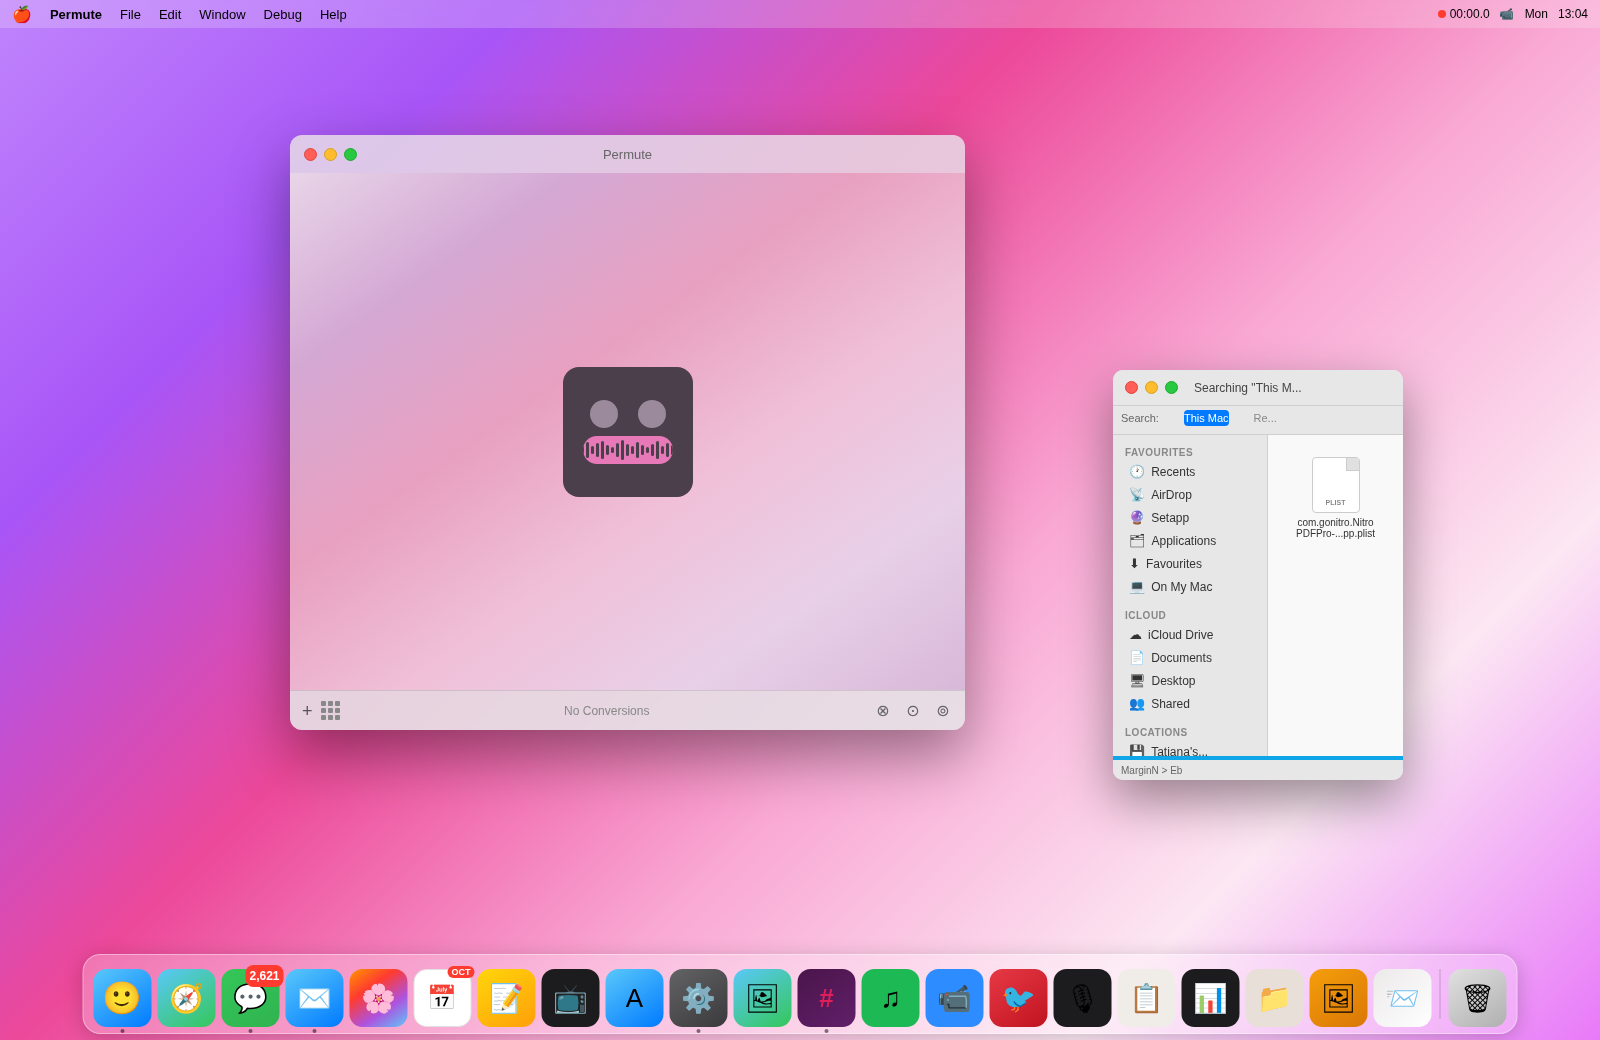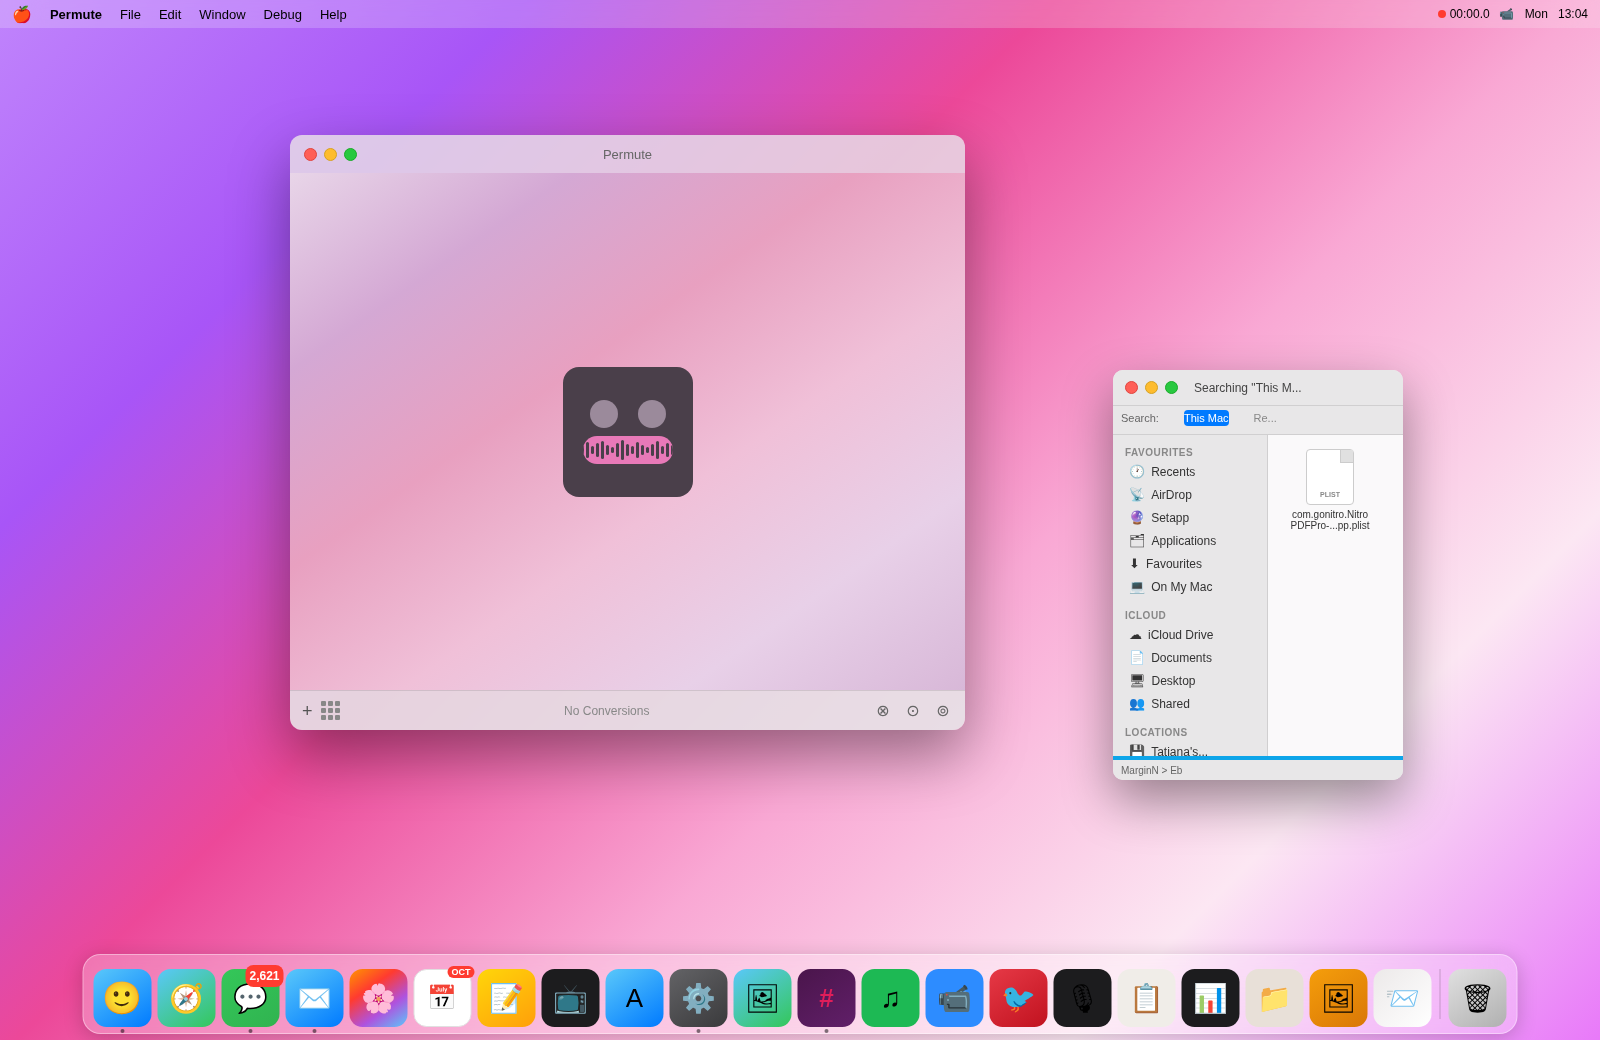--- a/index.html
+++ b/index.html
@@ -281,21 +281,21 @@
       border-radius: 4px;
       margin: 0 4px;
     }
     .finder-sidebar-icon {
       font-size: 13px;
       flex-shrink: 0;
     }
     .finder-main {
       flex: 1;
       background: #faf9fa;
-      padding: 8px;
+      padding: 16px;
       overflow-y: auto;
     }
     .finder-search-bar {
       padding: 4px 8px 8px;
       background: #e8e7e8;
       display: flex;
       align-items: center;
       gap: 25px;
       border-bottom: 1px solid #d0cfd0;
     }

